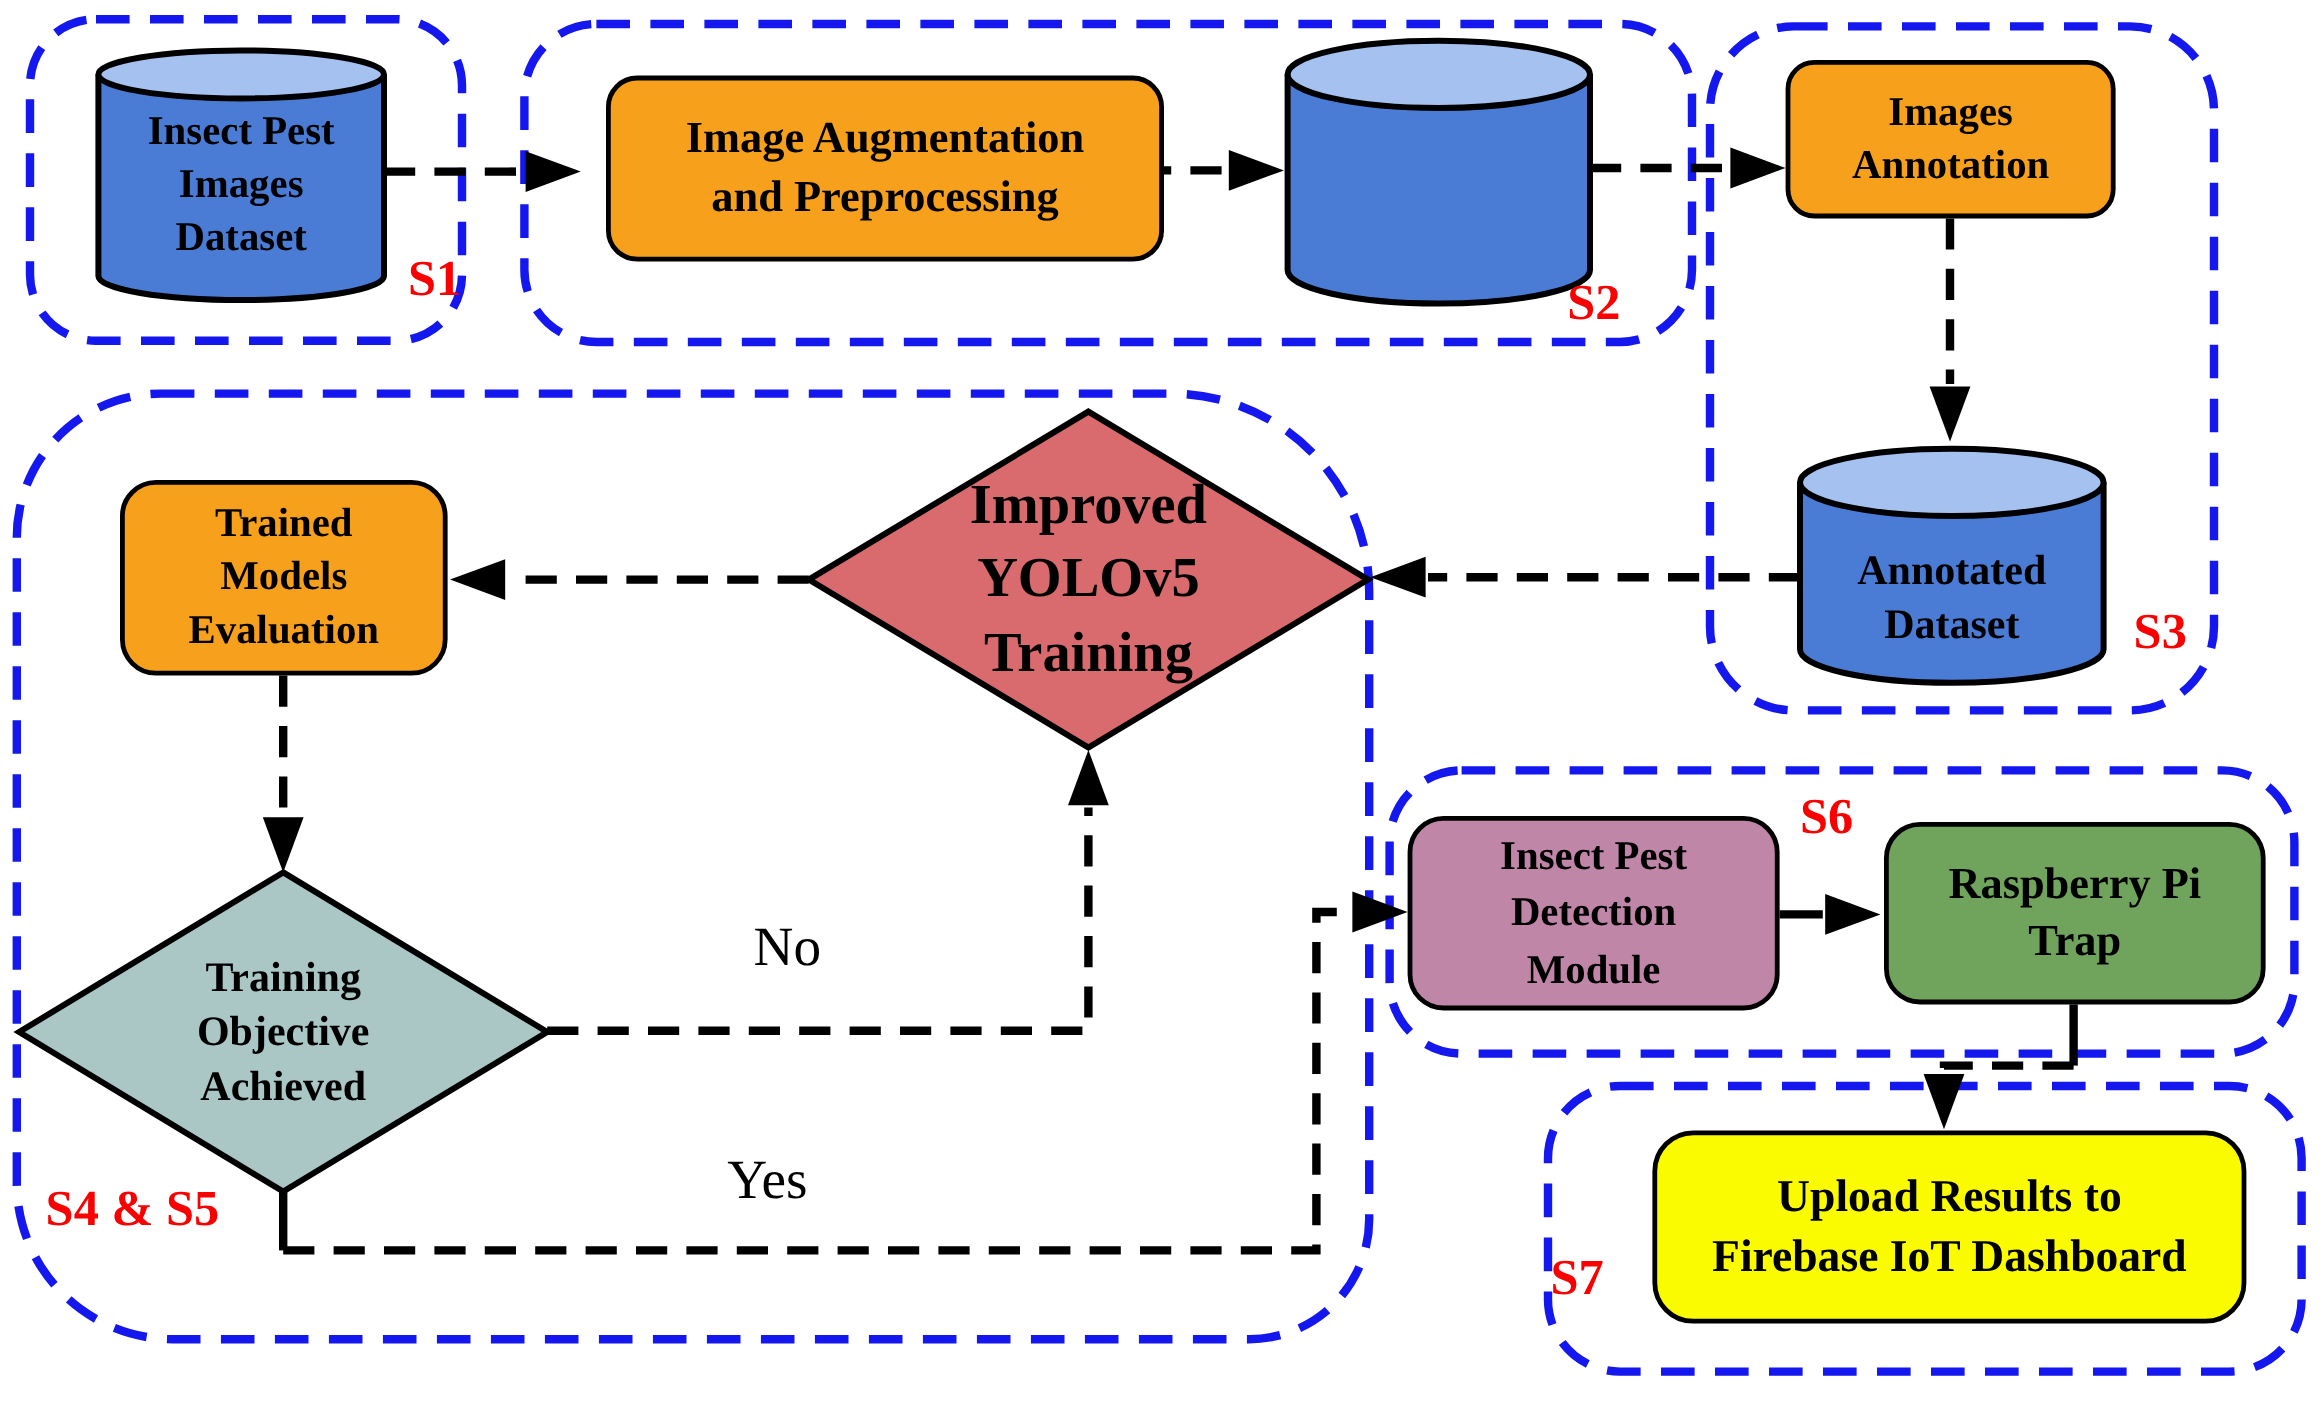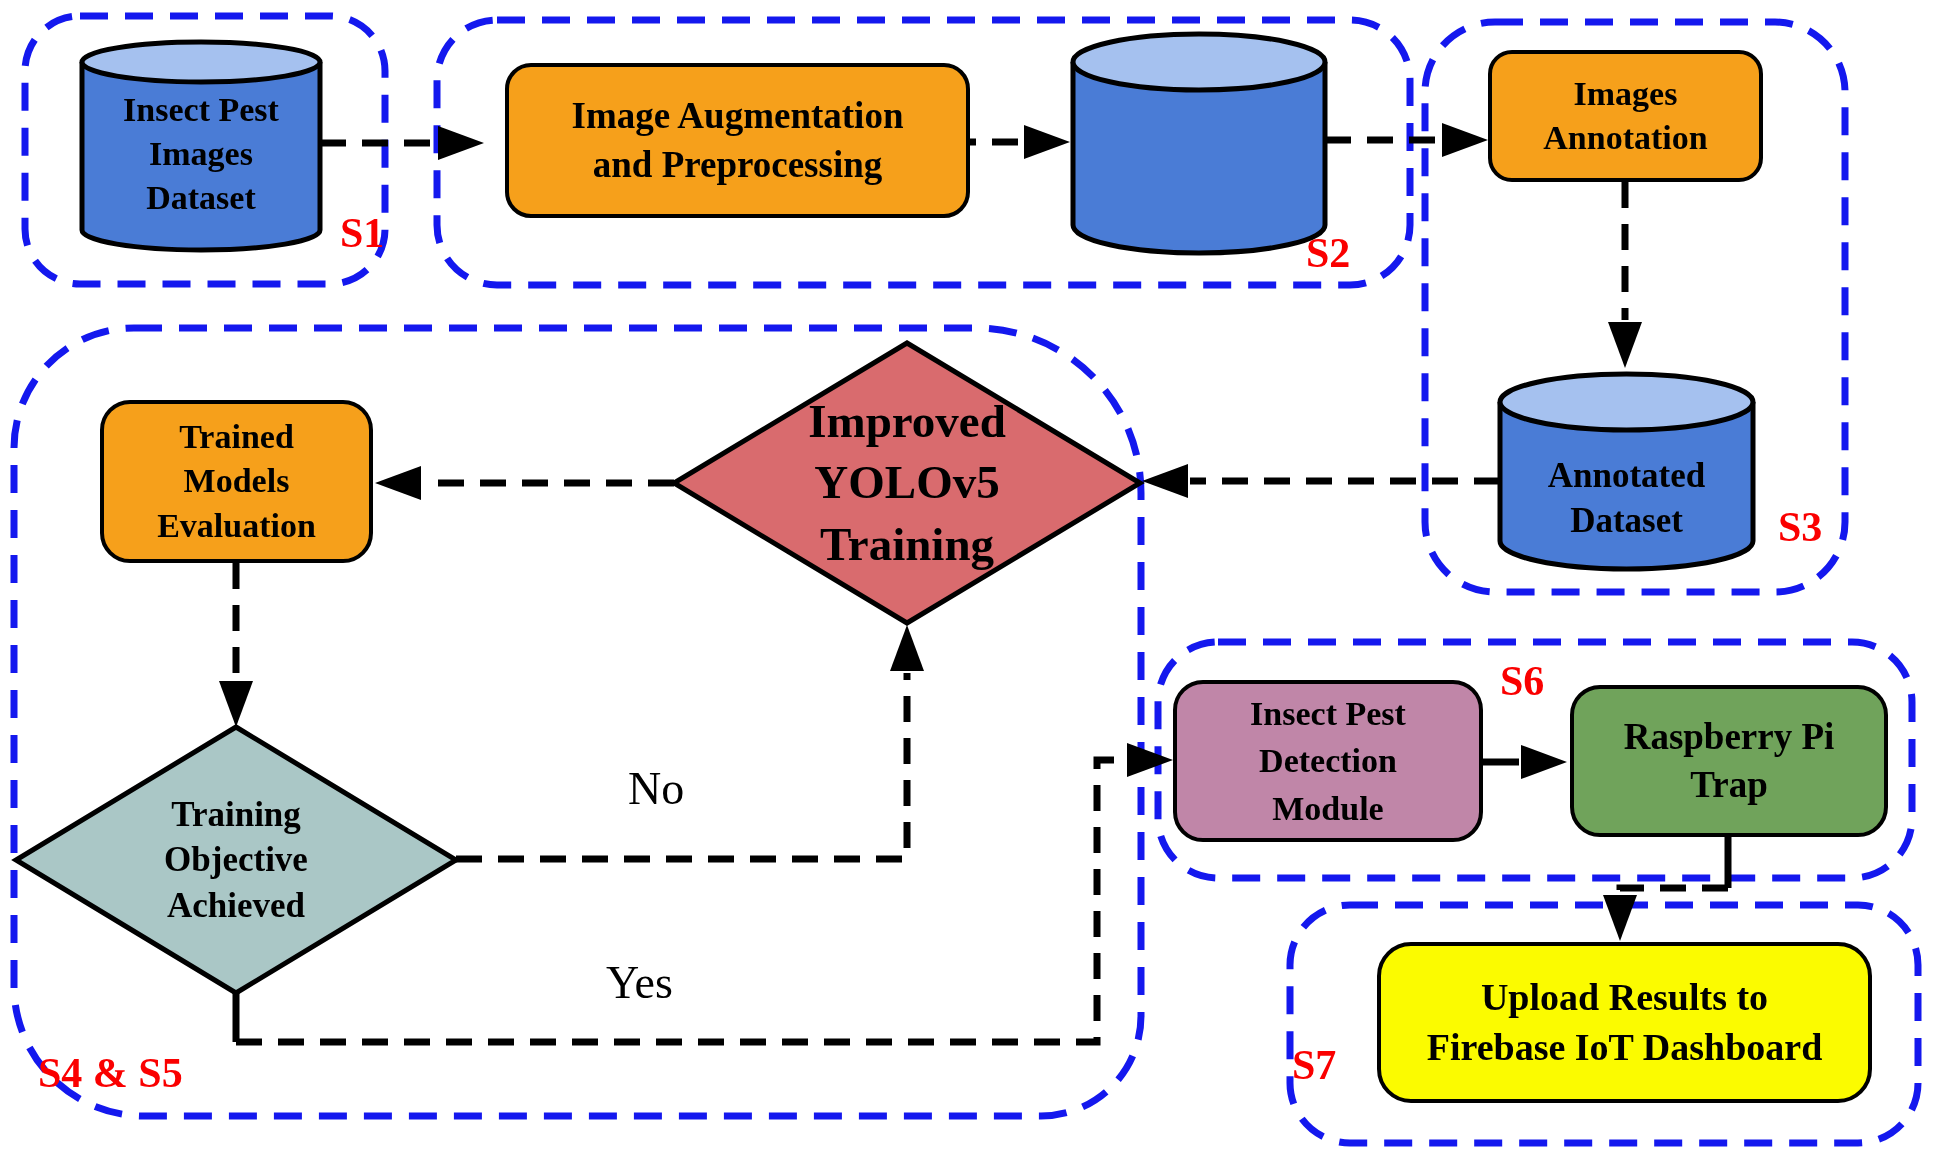--- a/index.html
+++ b/index.html
@@ -113,20 +113,20 @@
 YOLOv5
 Training</div>
 
   <div class="node-label" style="left:66px;top:788px;width:340px;height:144px;font-size:35px;">Training
 Objective
 Achieved</div>
 
   <div class="tag" style="left:340px;top:212px;font-family:Liberation Serif, serif;">S1</div>
   <div class="tag" style="left:1306px;top:210px;margin-top:22px;">S2</div>
   <div class="tag" style="left:1778px;top:506px;">S3</div>
-  <div class="tag" style="left:38px;top:1052px;">S4 &amp; S5</div>
+  <div class="tag" style="left:38px;top:987px;">S4 &amp; S5</div>
   <div class="tag" style="left:1500px;top:660px;">S6</div>
   <div class="tag" style="left:1292px;top:1044px;">S7</div>
 
   <div class="branch" style="left:628px;top:766px;">No</div>
   <div class="branch" style="left:606px;top:960px;">Yes</div>
 
 </div>
 
 </body></html>

